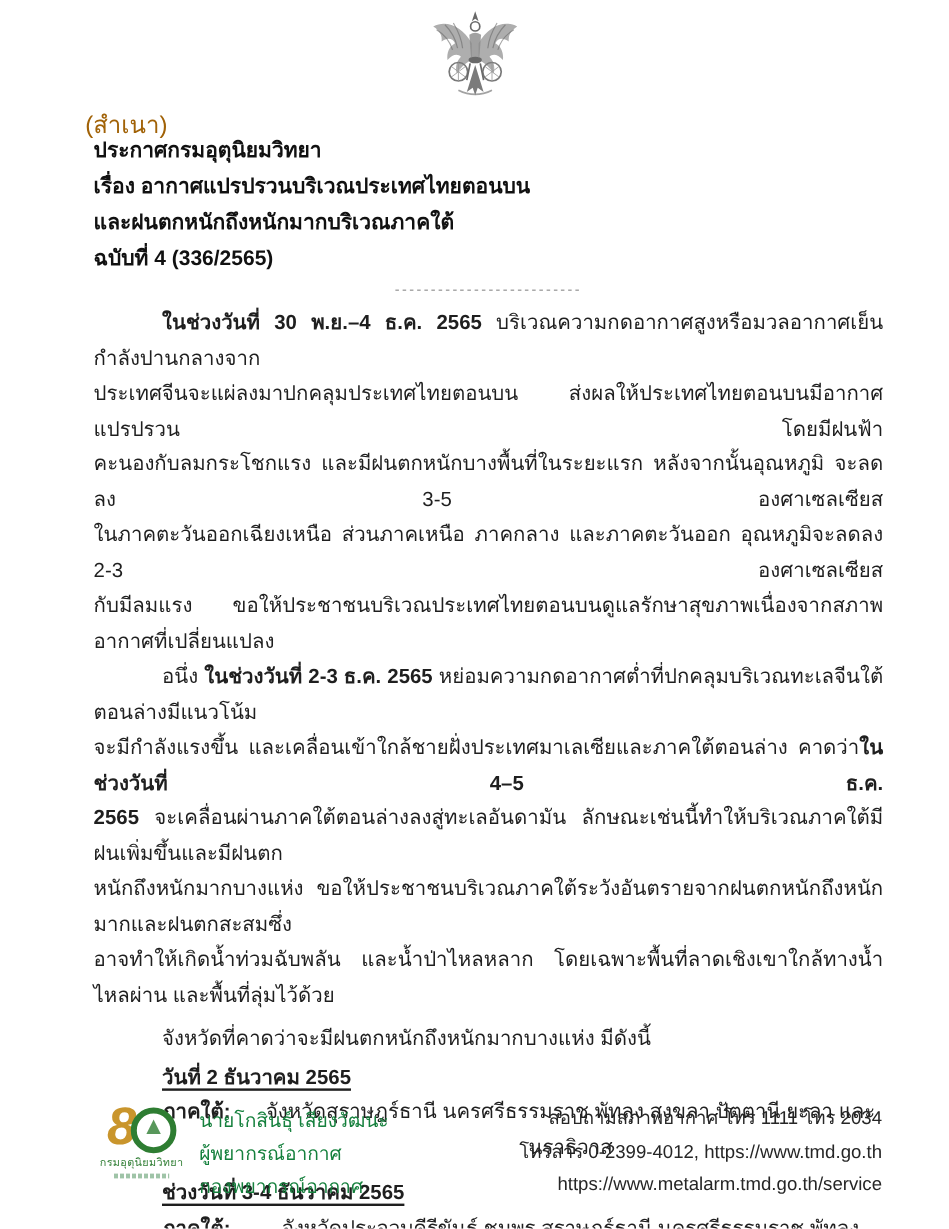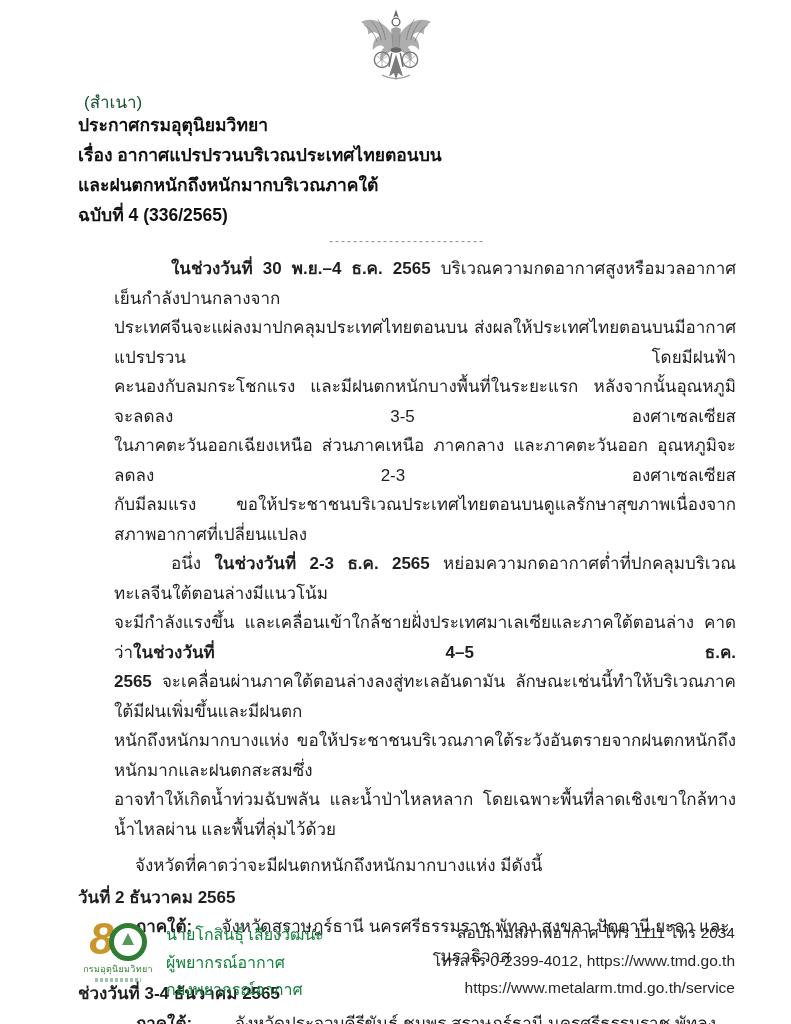--- a/index.html
+++ b/index.html
@@ -3,33 +3,33 @@
 <meta charset="utf-8">
 <style>
   html,body{margin:0;padding:0;background:#ffffff;}
   .page{
     position:relative;width:791px;height:1024px;background:#ffffff;overflow:hidden;
     font-family:"Liberation Sans","DejaVu Sans",sans-serif;color:#1f1f1f;
   }
   
   .garuda{position:absolute;top:8px;left:50%;transform:translateX(-50%);opacity:.88;}
   
-  .copy-label{position:absolute;top:88px;left:84px;font-size:17px;color:#14532d;}
+  .copy-label{position:absolute;top:88px;left:71px;font-size:20px;color:#a16207;}
   
   .content{position:absolute;top:110px;left:78px;width:658px;}
   .title-block{text-align:left;font-weight:700;font-size:17.5px;line-height:30px;color:#111;}
   .separator{ text-align:center;color:#8f8f8f;font-size:12px;line-height:23px;letter-spacing:2px;}
   .blocks{margin-top:1px;font-size:17px;line-height:29.5px;}
-  .para .line{text-align:justify;text-align-last:justify;margin-left:36px;}
+  .para .line{text-align:justify;text-align-last:justify;}
   .para .line.last{text-align-last:left;}
   .line.indent{text-indent:57px;}
   .b{font-weight:700;}
   .line-plain{margin-left:57px;}
-  .heading{font-weight:700;width:max-content;
-    text-underline-offset:4px;text-decoration-thickness:1.5px;}
+  .heading{margin-left:57px;font-weight:700;width:max-content;
+    text-decoration:underline;text-underline-offset:4px;text-decoration-thickness:1.5px;}
   .label-row{display:flex;margin-left:57px;}
   .label-row .region-label{flex:none;width:80px;font-weight:700;}
   .label-row .region-text{flex:1;text-align:center;}
   
   .footer{position:absolute;top:916px;left:78px;right:56px;display:flex;align-items:flex-start;}
   .logo80{width:80px;flex:none;text-align:center;}
   .logo-mark{display:flex;align-items:center;justify-content:center;height:46px;}
   .logo-8{font-size:44px;font-weight:700;font-style:italic;line-height:44px;}
   .logo-0{display:inline-block;width:28px;height:28px;border-radius:50%;border:5px solid #2E7D32;
     margin-left:-5px;margin-top:6px;position:relative;background:#fff;}

